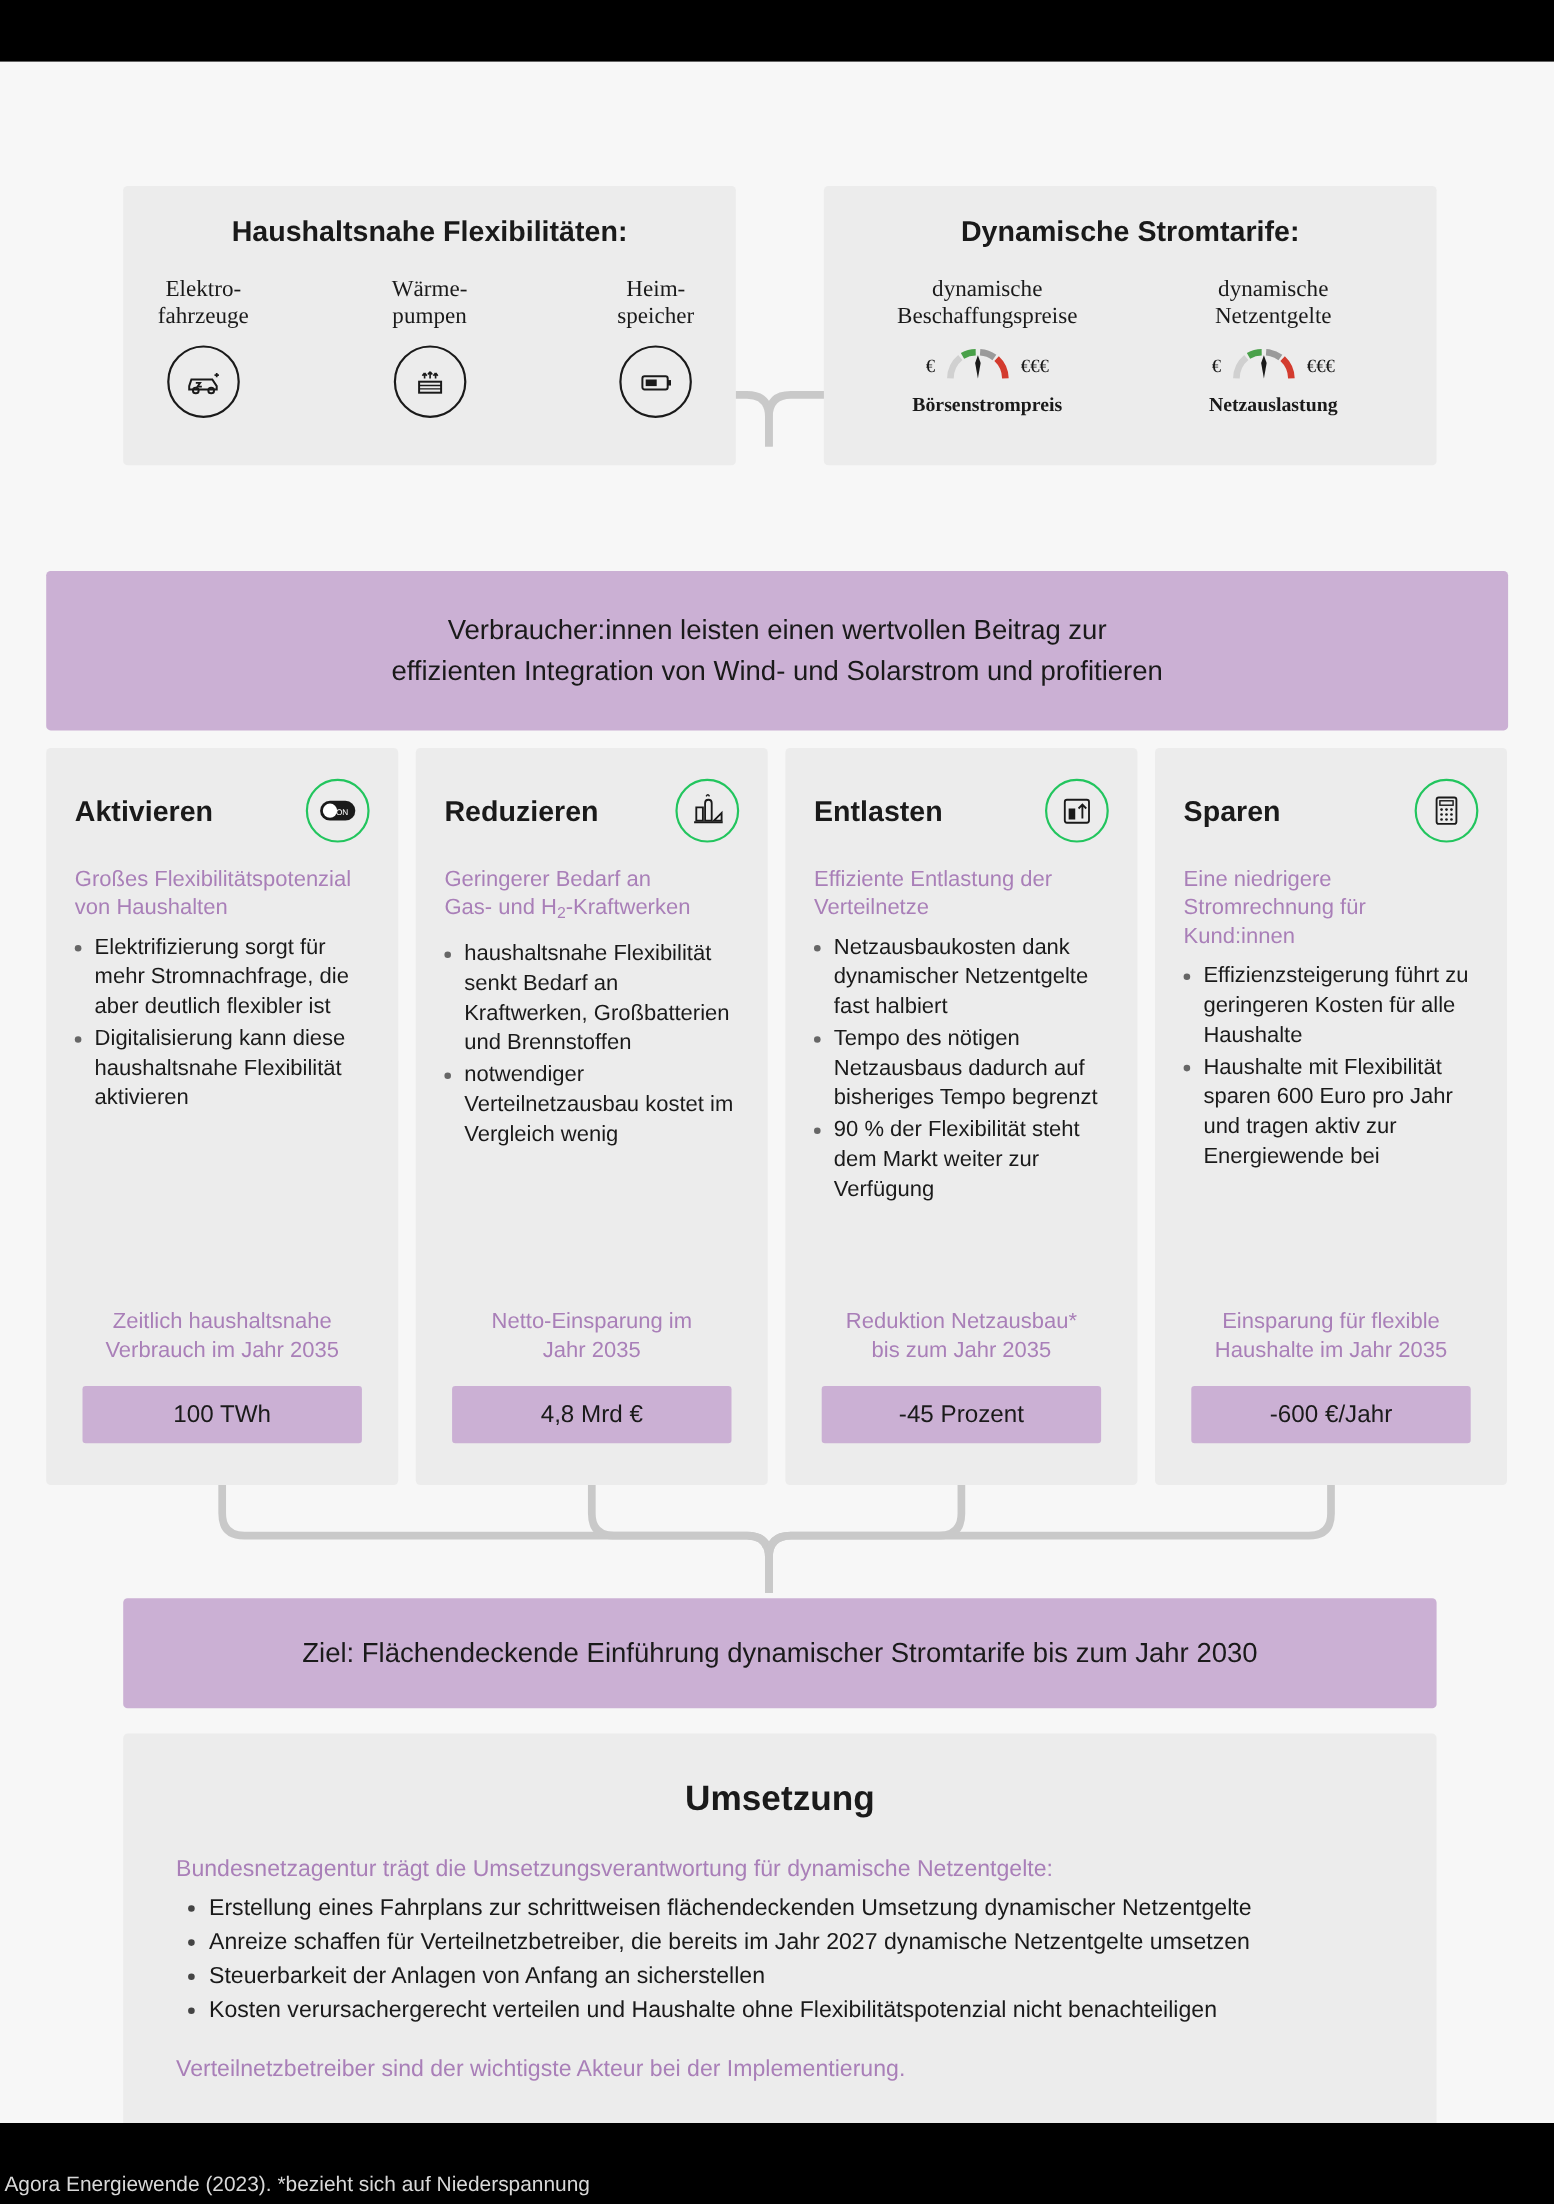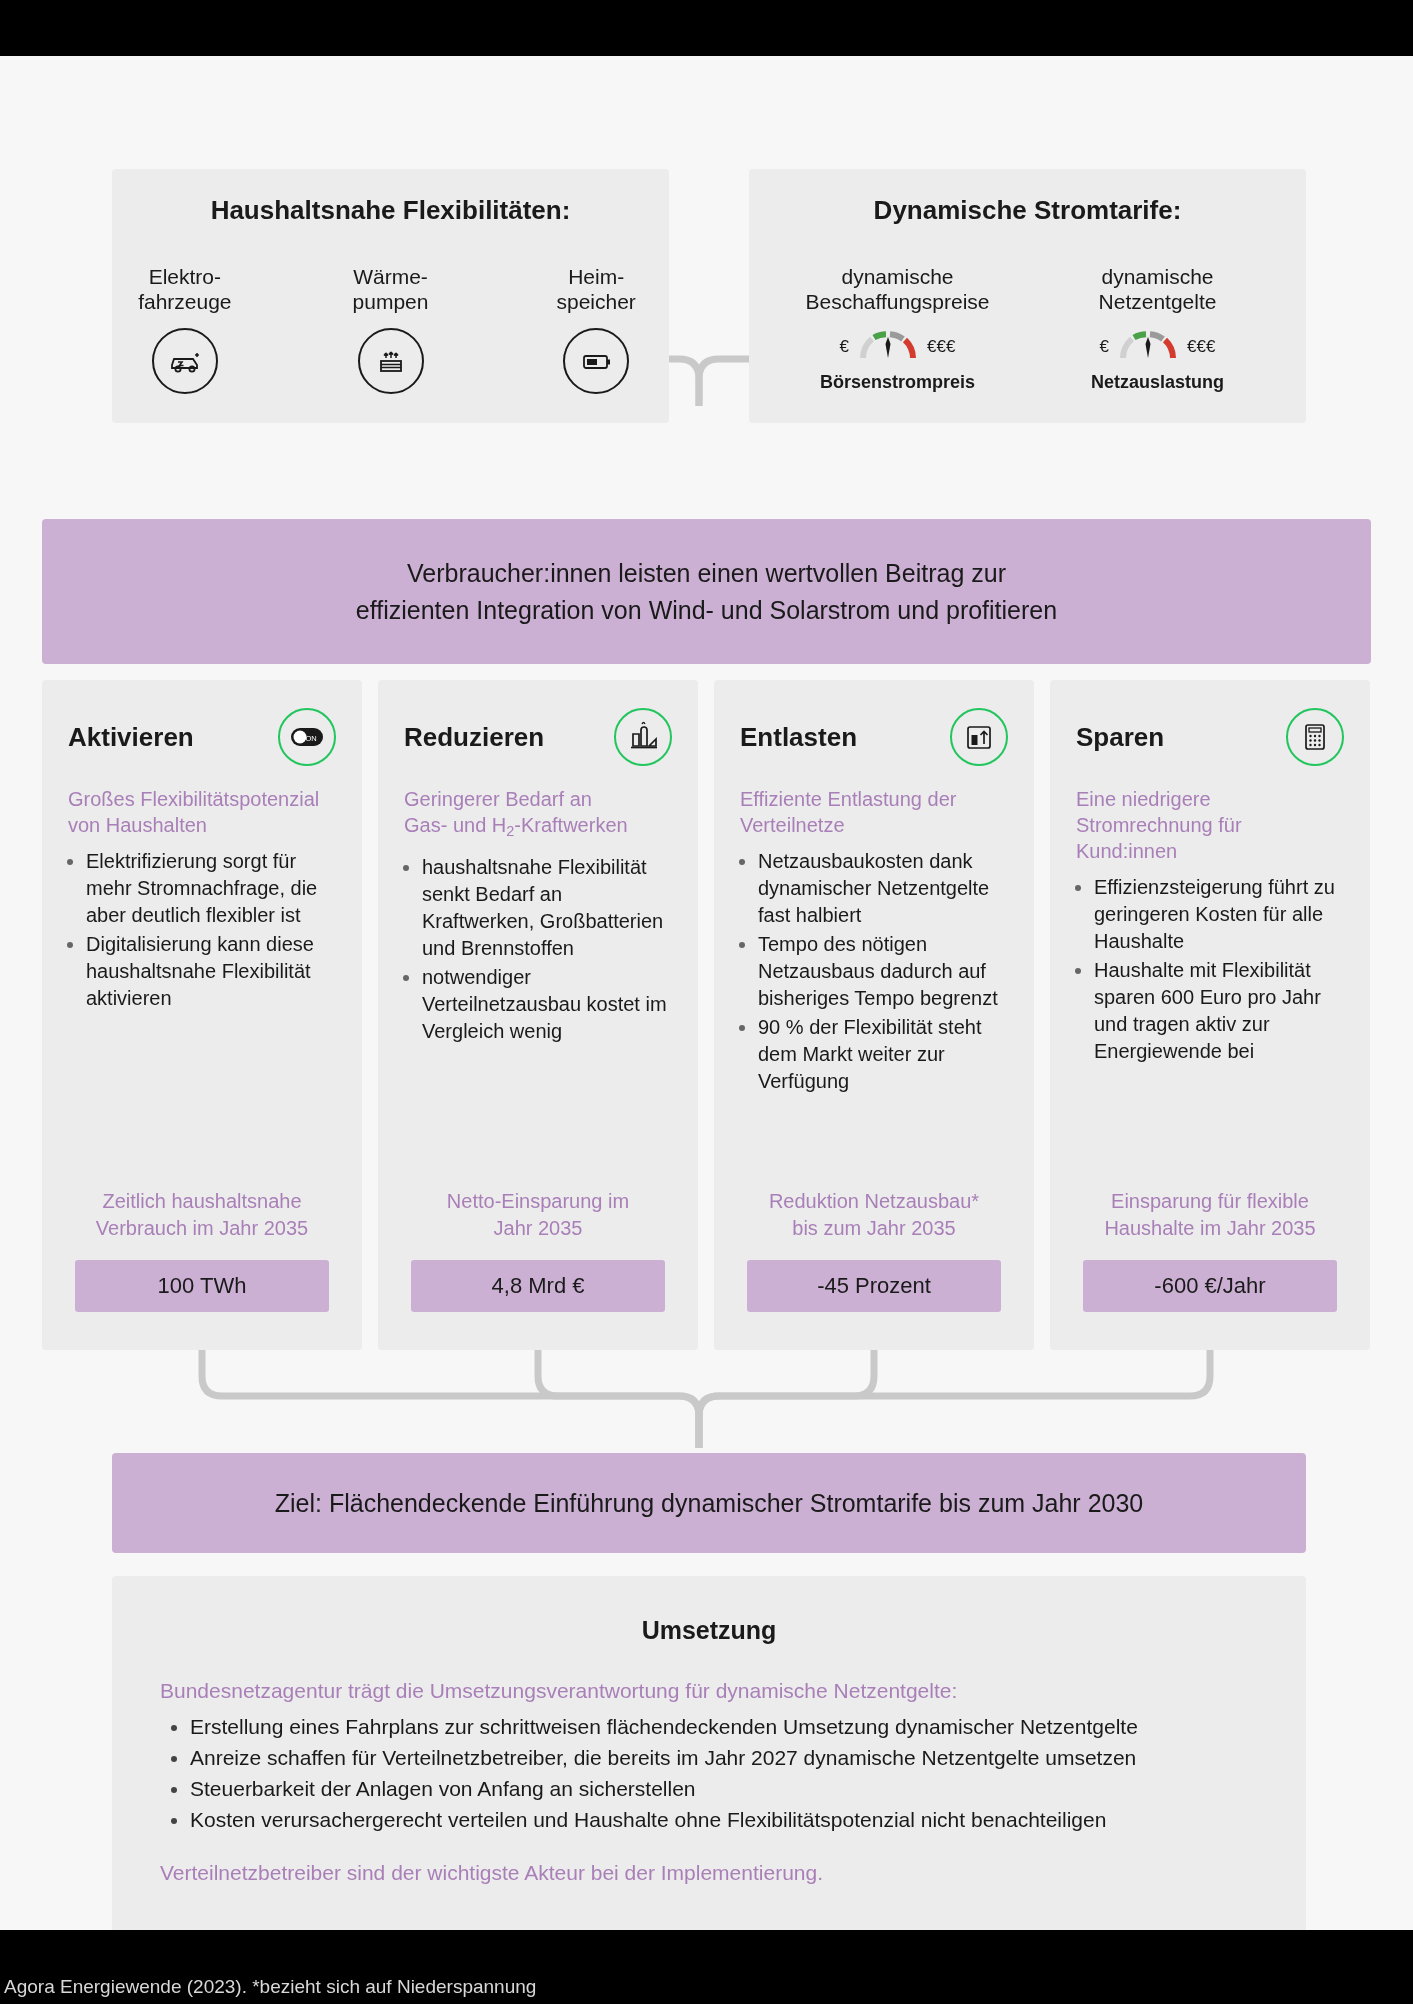--- a/index.html
+++ b/index.html
@@ -26,21 +26,21 @@
 
   .panel { position:absolute; background:#ececec; border-radius:4px; }
 
   
   #box-haushalt { left:112px; top:113px; width:557px; height:254px; }
   #box-tarife { left:749px; top:113px; width:557px; height:254px; }
   .box-title {
     text-align:center; font-weight:bold; font-size:26px; color:#1a1a1a;
     margin-top:26px;
   }
-  .icon-row { display:flex; justify-content:center; gap:60px; margin-top:38px; }
+  .icon-row { display:flex; justify-content:center; gap:60px; margin-top:24px;font-family:Liberation Serif, serif; }
   .icon-col { width:150px; text-align:center; }
   .icon-col .cap { font-size:21px; color:#1a1a1a; line-height:25px; }
   .circ {
     width:62px; height:62px; border:2px solid #1a1a1a; border-radius:50%;
     margin:14px auto 0; display:flex; align-items:center; justify-content:center;
   }
   .gauge-col { width:200px; text-align:center; }
   .gauge-col .cap { font-size:21px; color:#1a1a1a; line-height:25px; }
   .gauge-wrap { display:flex; align-items:center; justify-content:center; gap:6px; margin-top:14px; }
   .gauge-wrap .eur { font-size:17px; color:#1a1a1a; }
@@ -77,21 +77,21 @@
   
   #banner-ziel {
     position:absolute; left:112px; top:1397px; width:1194px; height:100px;
     background:#cbb0d4; border-radius:4px;
     display:flex; align-items:center; justify-content:center;
   }
   #banner-ziel .txt { font-size:25px; color:#1a1a1a; }
 
   
   #box-umsetzung { left:112px; top:1520px; width:1194px; height:370px; }
-  #box-umsetzung .u-title { text-align:center; font-weight:bold; font-size:25px; color:#1a1a1a; margin-top:40px; }
+  #box-umsetzung .u-title { text-align:center; font-weight:bold; font-size:32px; color:#1a1a1a; margin-top:40px; }
   #box-umsetzung .u-lead { margin:34px 0 0 48px; font-size:21px; color:#a97fb8; }
   #box-umsetzung ul { margin:8px 0 0 0; padding-left:78px; }
   #box-umsetzung ul li { font-size:21px; line-height:31px; color:#1a1a1a; }
   #box-umsetzung ul li::marker { color:#444; }
   #box-umsetzung .u-foot { margin:26px 0 0 48px; font-size:21px; color:#a97fb8; }
 
   
   svg.conn { position:absolute; left:0; top:0; width:1413px; height:1874px; pointer-events:none; }
   .sub { font-size:0.72em; vertical-align:-0.25em; }
 </style>

